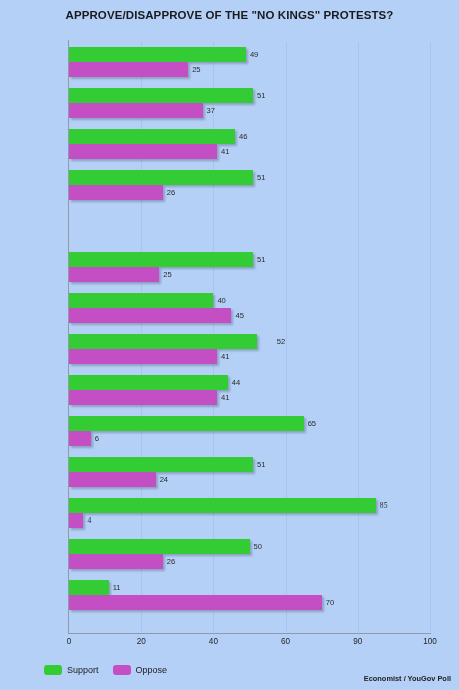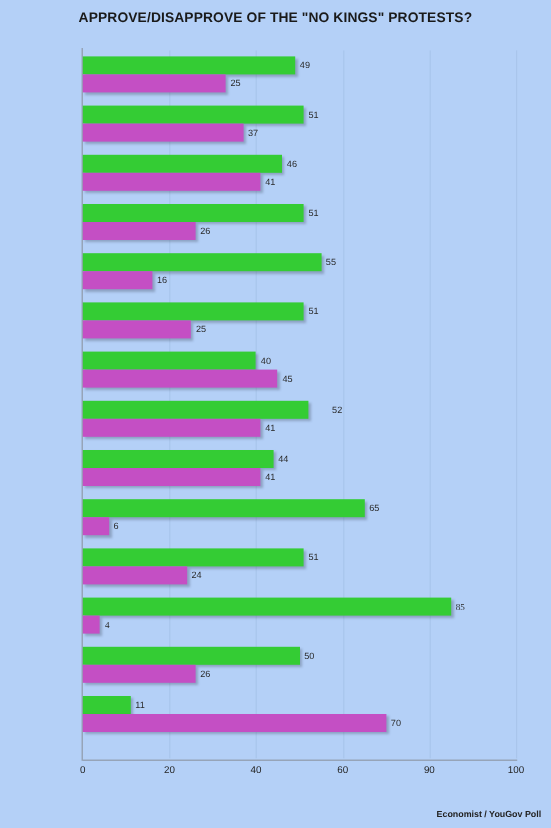--- a/index.html
+++ b/index.html
@@ -168,26 +168,20 @@
         <div class="bar-value support" style="left: 170.06px;">46</div>
         <div class="bar oppose" style="width: 148.01px; background: rgb(196, 79, 196);"></div>
         <div class="bar-value oppose" style="left: 152.01px;">41</div>
       </div>
       <div class="row-group" style="top: 127px;">
         <div class="bar support" style="width: 184.11px; background: rgb(52, 204, 52);"></div>
         <div class="bar-value support" style="left: 188.11px;">51</div>
         <div class="bar oppose" style="width: 93.86px; background: rgb(196, 79, 196);"></div>
         <div class="bar-value oppose" style="left: 97.86px;">26</div>
       </div>
-      <div class="row-group" style="top: 168px;">
-        <div class="bar support" style="width: 198.55px; background: rgb(52, 204, 52);"></div>
-        <div class="bar-value support" style="left: 202.55px;">55</div>
-        <div class="bar oppose" style="width: 57.76px; background: rgb(196, 79, 196);"></div>
-        <div class="bar-value oppose" style="left: 61.76px;">16</div>
-      </div>
       <div class="row-group" style="top: 209px;">
         <div class="bar support" style="width: 184.11px; background: rgb(52, 204, 52);"></div>
         <div class="bar-value support" style="left: 188.11px;">51</div>
         <div class="bar oppose" style="width: 90.25px; background: rgb(196, 79, 196);"></div>
         <div class="bar-value oppose" style="left: 94.25px;">25</div>
       </div>
       <div class="row-group" style="top: 250px;">
         <div class="bar support" style="width: 144.4px; background: rgb(52, 204, 52);"></div>
         <div class="bar-value support" style="left: 148.4px;">40</div>
         <div class="bar oppose" style="width: 162.45px; background: rgb(196, 79, 196);"></div>
@@ -239,16 +233,26 @@
 
   <div id="xticks-host">
       <div class="xtick" style="left: 69px;">0</div>
       <div class="xtick" style="left: 141.2px;">20</div>
       <div class="xtick" style="left: 213.4px;">40</div>
       <div class="xtick" style="left: 285.6px;">60</div>
       <div class="xtick" style="left: 357.8px;">90</div>
       <div class="xtick" style="left: 430px;">100</div>
     </div>
 
+  <div class="legend" id="legend-host">
+      <div class="legend-item">
+        <span class="legend-swatch support" style="background: rgb(52, 204, 52);"></span>
+        <span class="legend-label">Support</span>
+      </div>
+      <div class="legend-item">
+        <span class="legend-swatch oppose" style="background: rgb(196, 79, 196);"></span>
+        <span class="legend-label">Oppose</span>
+      </div>
+    </div>
 
   <div class="source-note">Economist / YouGov Poll</div>
 
 </div>
 
 </body></html>

